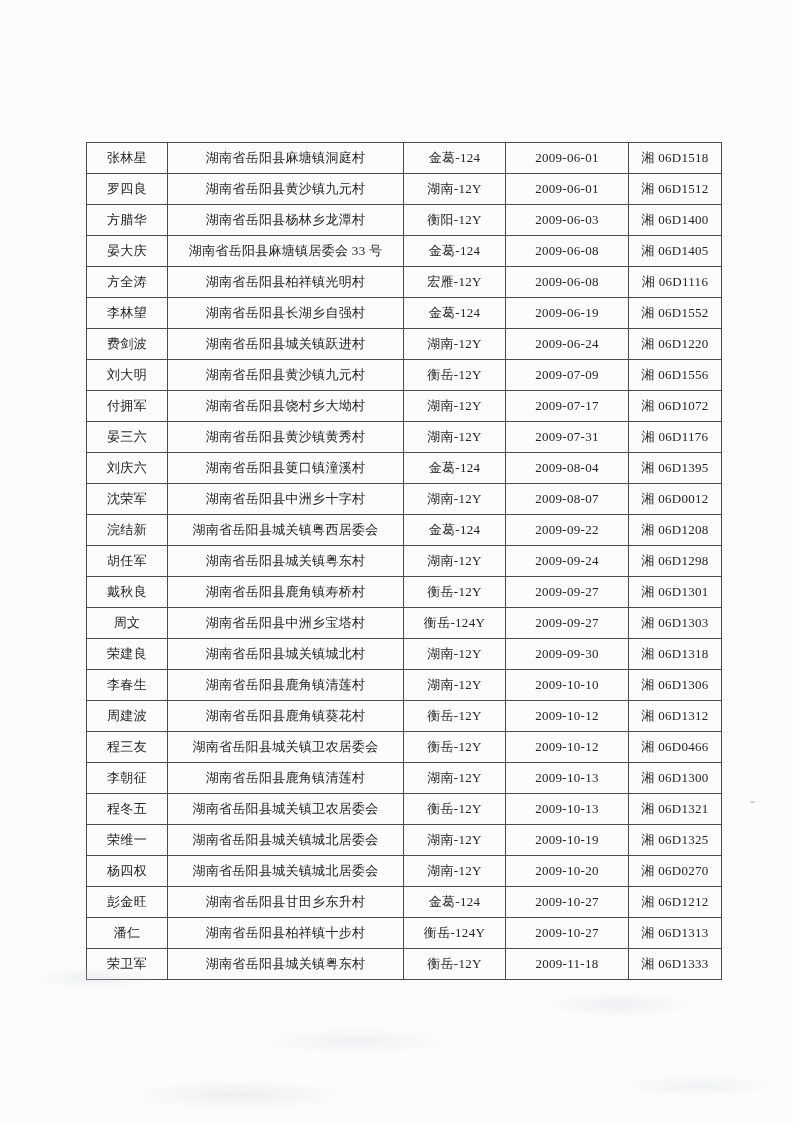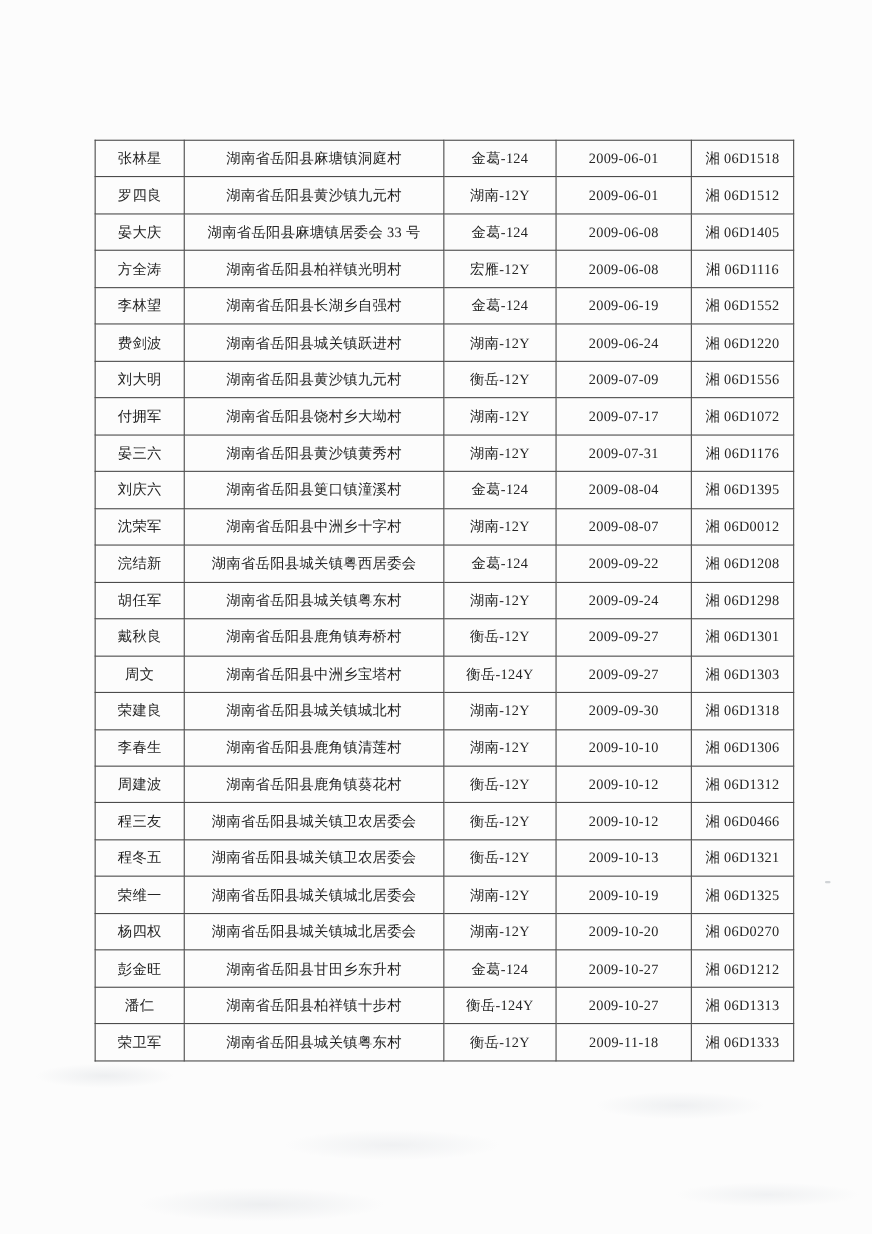--- a/index.html
+++ b/index.html
@@ -28,21 +28,21 @@
       radial-gradient(120px 16px at 88% 80%, rgba(203,208,214,.24), transparent 70%);
     pointer-events:none;
   }
   .scan-speck{
     position:absolute;
     left:750px;top:801px;width:5px;height:2px;
     background:#b9bdc1;opacity:.65;border-radius:1px;
   }
   table.registry{
     position:absolute;
-    left:86px;top:127px;
+    left:86px;top:142px;
     width:635px;height:838px;
     border-collapse:collapse;
     table-layout:fixed;
   }
   table.registry td{
     border:1px solid var(--grid-color);
     text-align:center;
     vertical-align:middle;
     font-size:13px;
     letter-spacing:.3px;
@@ -77,20 +77,27 @@
         <td class="cell-plate">湘 06D1518</td>
       </tr>
       <tr>
         <td class="cell-name">罗四良</td>
         <td class="cell-address">湖南省岳阳县黄沙镇九元村</td>
         <td class="cell-model">湖南-12Y</td>
         <td class="cell-date">2009-06-01</td>
         <td class="cell-plate">湘 06D1512</td>
       </tr>
       <tr>
+        <td class="cell-name">方腊华</td>
+        <td class="cell-address">湖南省岳阳县杨林乡龙潭村</td>
+        <td class="cell-model">衡阳-12Y</td>
+        <td class="cell-date">2009-06-03</td>
+        <td class="cell-plate">湘 06D1400</td>
+      </tr>
+      <tr>
         <td class="cell-name">晏大庆</td>
         <td class="cell-address">湖南省岳阳县麻塘镇居委会 33 号</td>
         <td class="cell-model">金葛-124</td>
         <td class="cell-date">2009-06-08</td>
         <td class="cell-plate">湘 06D1405</td>
       </tr>
       <tr>
         <td class="cell-name">方全涛</td>
         <td class="cell-address">湖南省岳阳县柏祥镇光明村</td>
         <td class="cell-model">宏雁-12Y</td>
@@ -194,20 +201,27 @@
         <td class="cell-model">衡岳-12Y</td>
         <td class="cell-date">2009-10-12</td>
         <td class="cell-plate">湘 06D1312</td>
       </tr>
       <tr>
         <td class="cell-name">程三友</td>
         <td class="cell-address">湖南省岳阳县城关镇卫农居委会</td>
         <td class="cell-model">衡岳-12Y</td>
         <td class="cell-date">2009-10-12</td>
         <td class="cell-plate">湘 06D0466</td>
+      </tr>
+      <tr>
+        <td class="cell-name">李朝征</td>
+        <td class="cell-address">湖南省岳阳县鹿角镇清莲村</td>
+        <td class="cell-model">湖南-12Y</td>
+        <td class="cell-date">2009-10-13</td>
+        <td class="cell-plate">湘 06D1300</td>
       </tr>
       <tr>
         <td class="cell-name">程冬五</td>
         <td class="cell-address">湖南省岳阳县城关镇卫农居委会</td>
         <td class="cell-model">衡岳-12Y</td>
         <td class="cell-date">2009-10-13</td>
         <td class="cell-plate">湘 06D1321</td>
       </tr>
       <tr>
         <td class="cell-name">荣维一</td>

